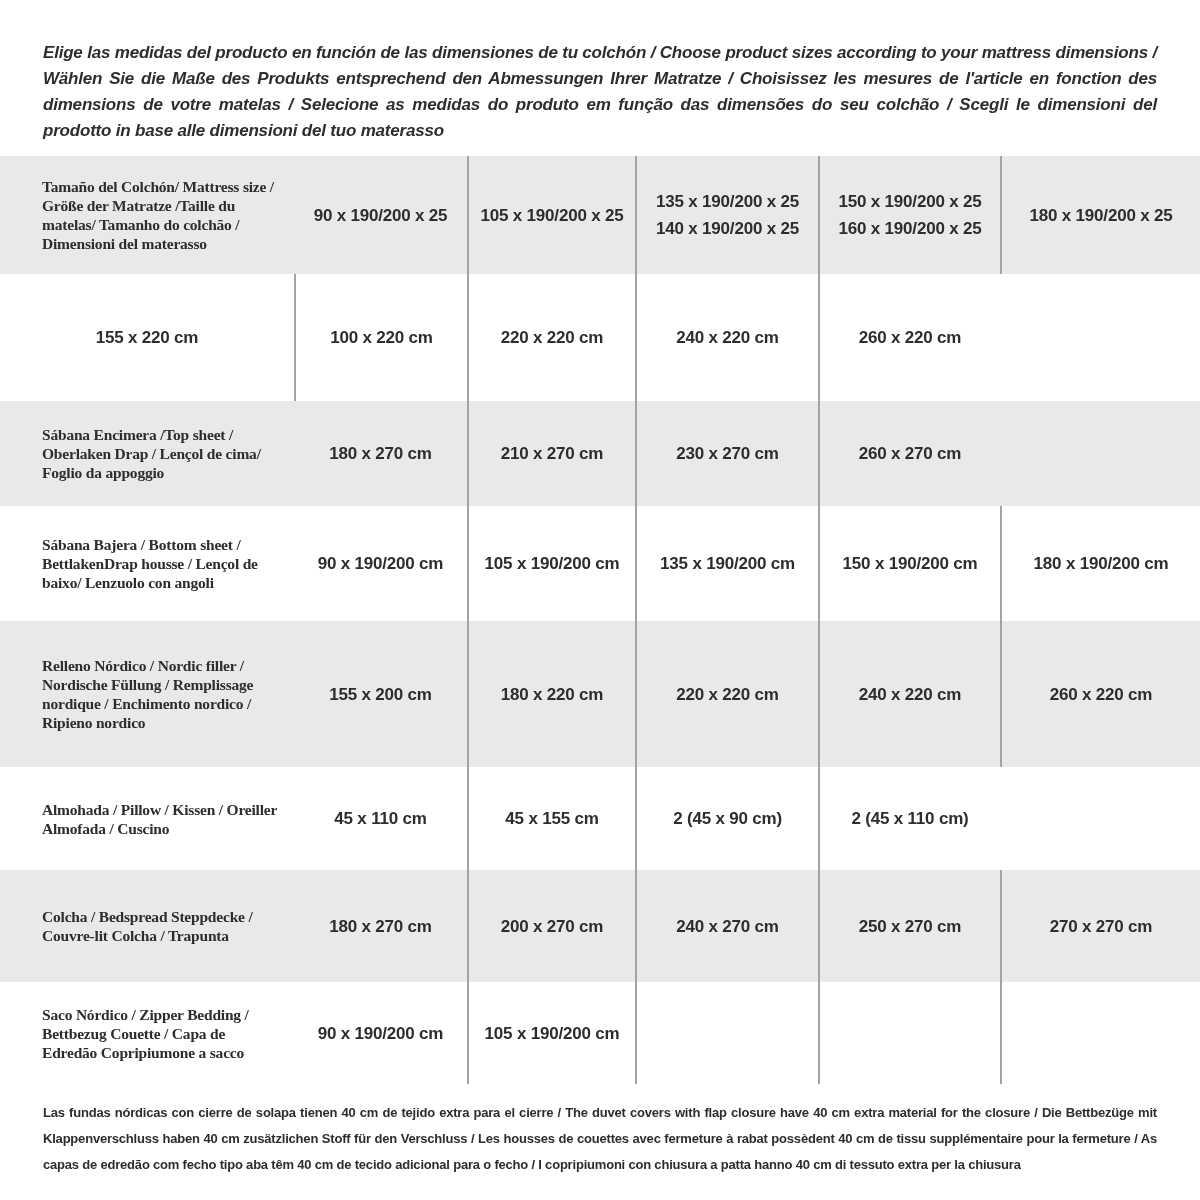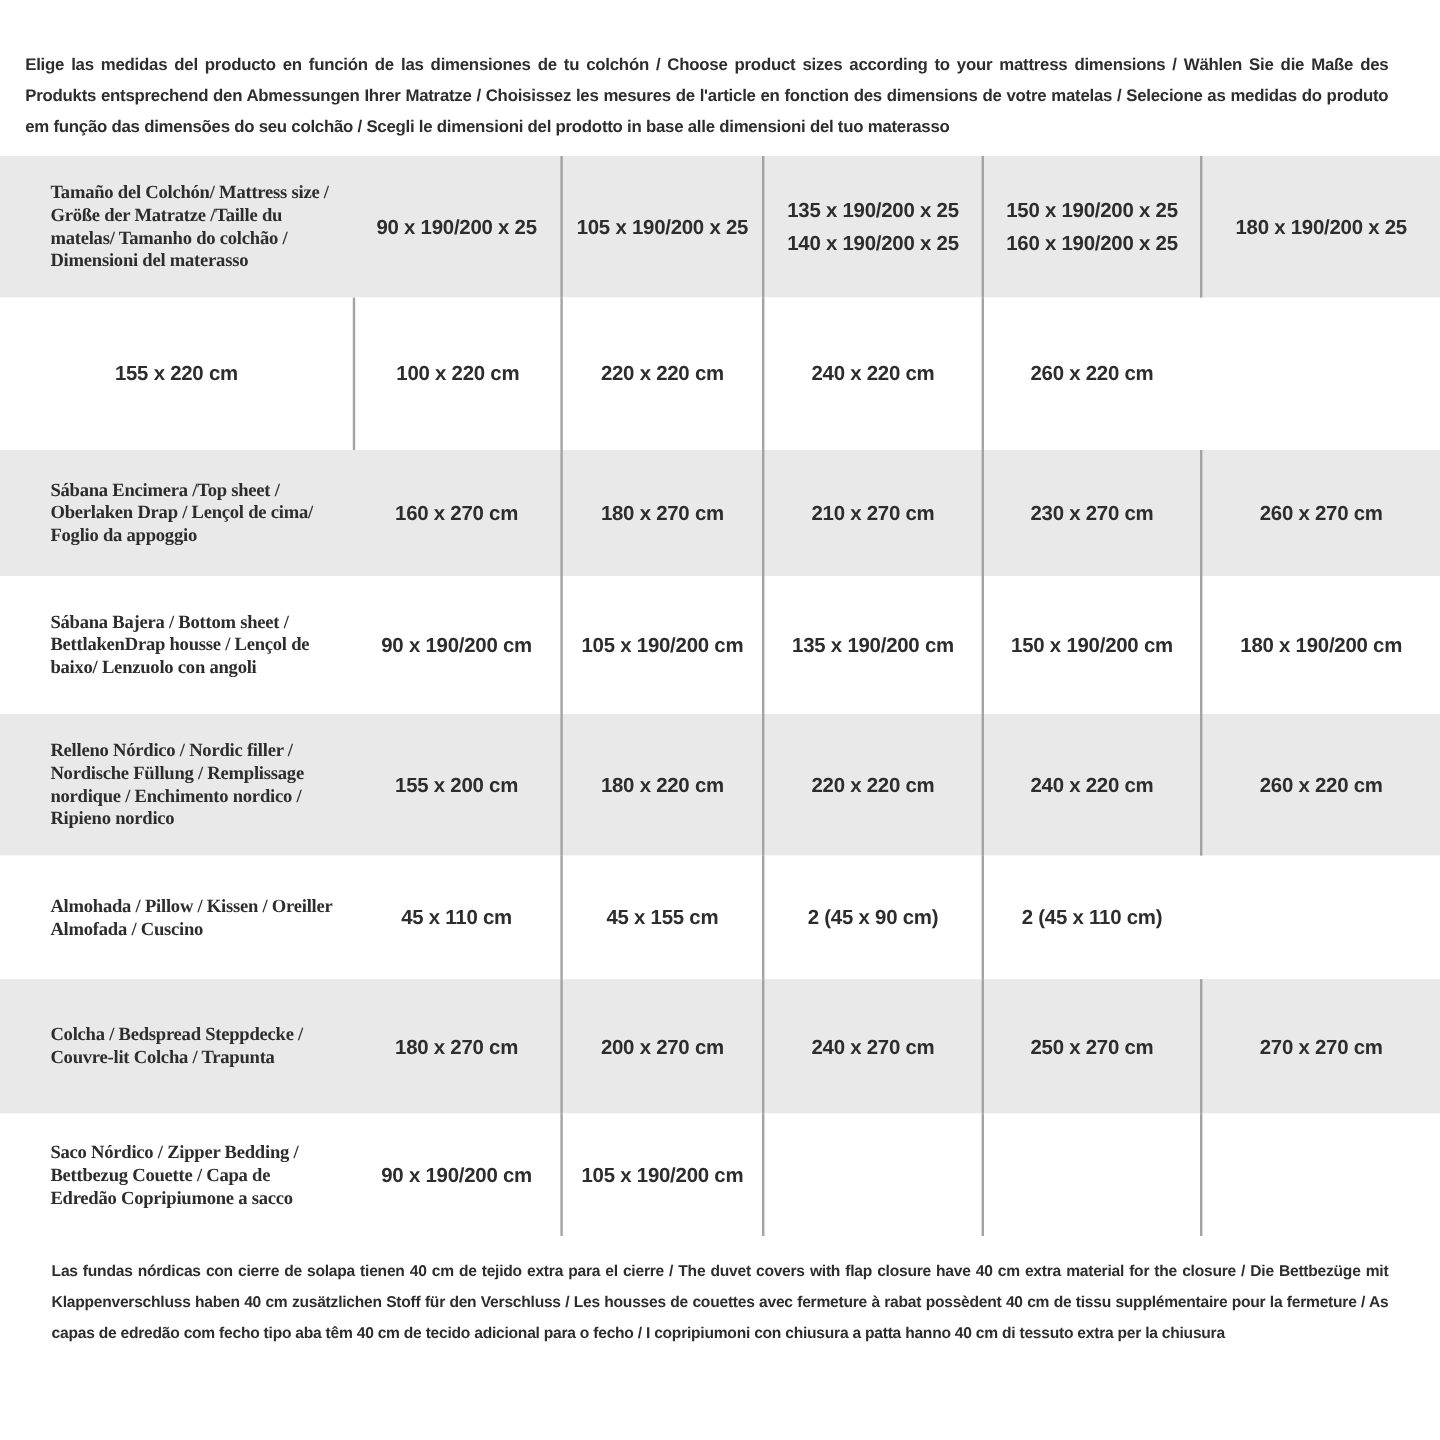--- a/index.html
+++ b/index.html
@@ -12,43 +12,44 @@
     height: 1200px;
     font-family: "Liberation Sans", "DejaVu Sans", sans-serif;
     font-weight: bold;
     color: #2d2d2d;
     letter-spacing: -0.2px;
     overflow: hidden;
   }
   .page { width: 1200px; }
 
   .intro {
-    margin: 40px 43px 0 21px;
-    font-size: 14px;
+    margin: 40px 43px 0 43px;
+    font-size: 17px;
     line-height: 26px;
     text-align: justify;
+    font-style: italic;
   }
 
   .size-table {
     margin-top: 12px;
     width: 1200px;
   }
   .row {
     display: grid;
     grid-template-columns: 294px 173px 168px 183px 182px 200px;
     width: 1200px;
     box-sizing: border-box;
   }
   .row:nth-child(odd) { background: #e9e9e9; }
   .row:nth-child(even) { background: #ffffff; }
   .row:nth-child(1) { height: 118px; }
   .row:nth-child(2) { height: 127px; }
   .row:nth-child(3) { height: 105px; }
   .row:nth-child(4) { height: 115px; }
-  .row:nth-child(5) { height: 118px; }
+  .row:nth-child(5) { height: 146px; }
   .row:nth-child(6) { height: 103px; }
   .row:nth-child(7) { height: 112px; }
   .row:nth-child(8) { height: 102px; }
 
   .cell {
     box-sizing: border-box;
     display: flex;
     align-items: center;
     min-width: 0;
   }
@@ -103,21 +104,20 @@
         <div class="cell val">155 x 220 cm</div>
         <div class="cell val">100 x 220 cm</div>
         <div class="cell val">220 x 220 cm</div>
         <div class="cell val">240 x 220 cm</div>
         <div class="cell val">260 x 220 cm</div>
       </div>
       <div class="row">
         <div class="cell label">
           <span>Sábana Encimera /Top sheet / Oberlaken Drap / Lençol de cima/ Foglio da appoggio</span>
         </div>
-        <div class="cell val">160 x 270 cm</div>
         <div class="cell val">180 x 270 cm</div>
         <div class="cell val">210 x 270 cm</div>
         <div class="cell val">230 x 270 cm</div>
         <div class="cell val">260 x 270 cm</div>
       </div>
       <div class="row">
         <div class="cell label">
           <span>Sábana Bajera / Bottom sheet / BettlakenDrap housse / Lençol de baixo/ Lenzuolo con angoli</span>
         </div>
         <div class="cell val">90 x 190/200 cm</div>

